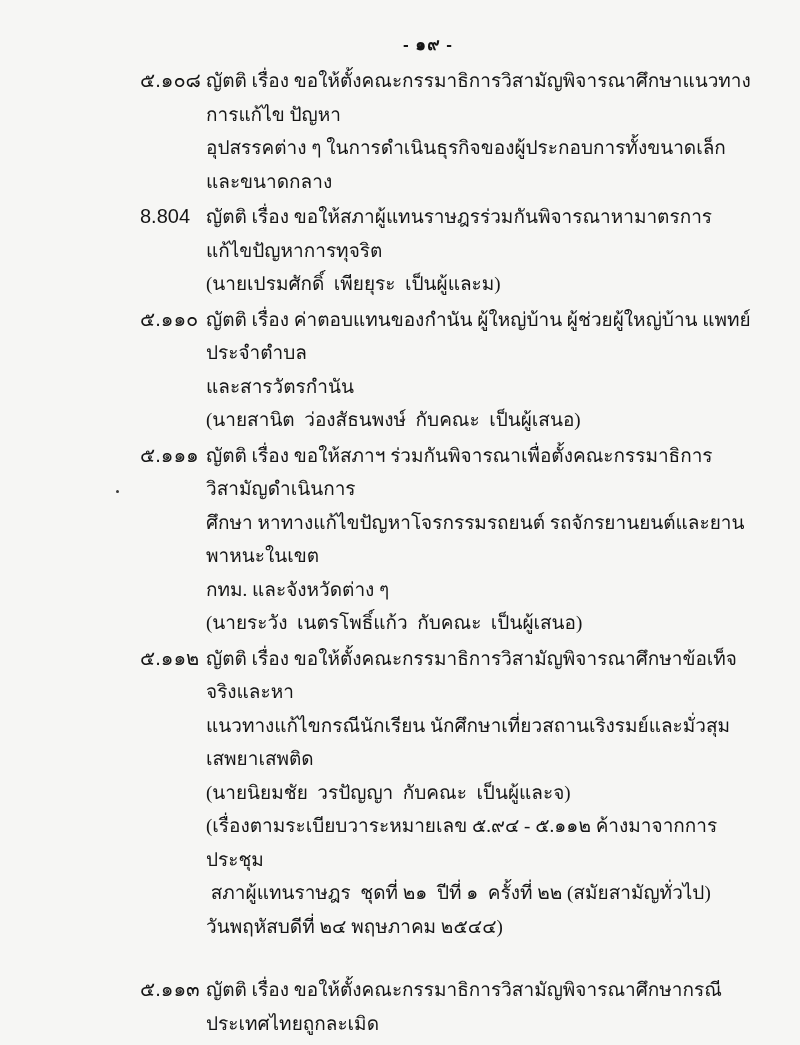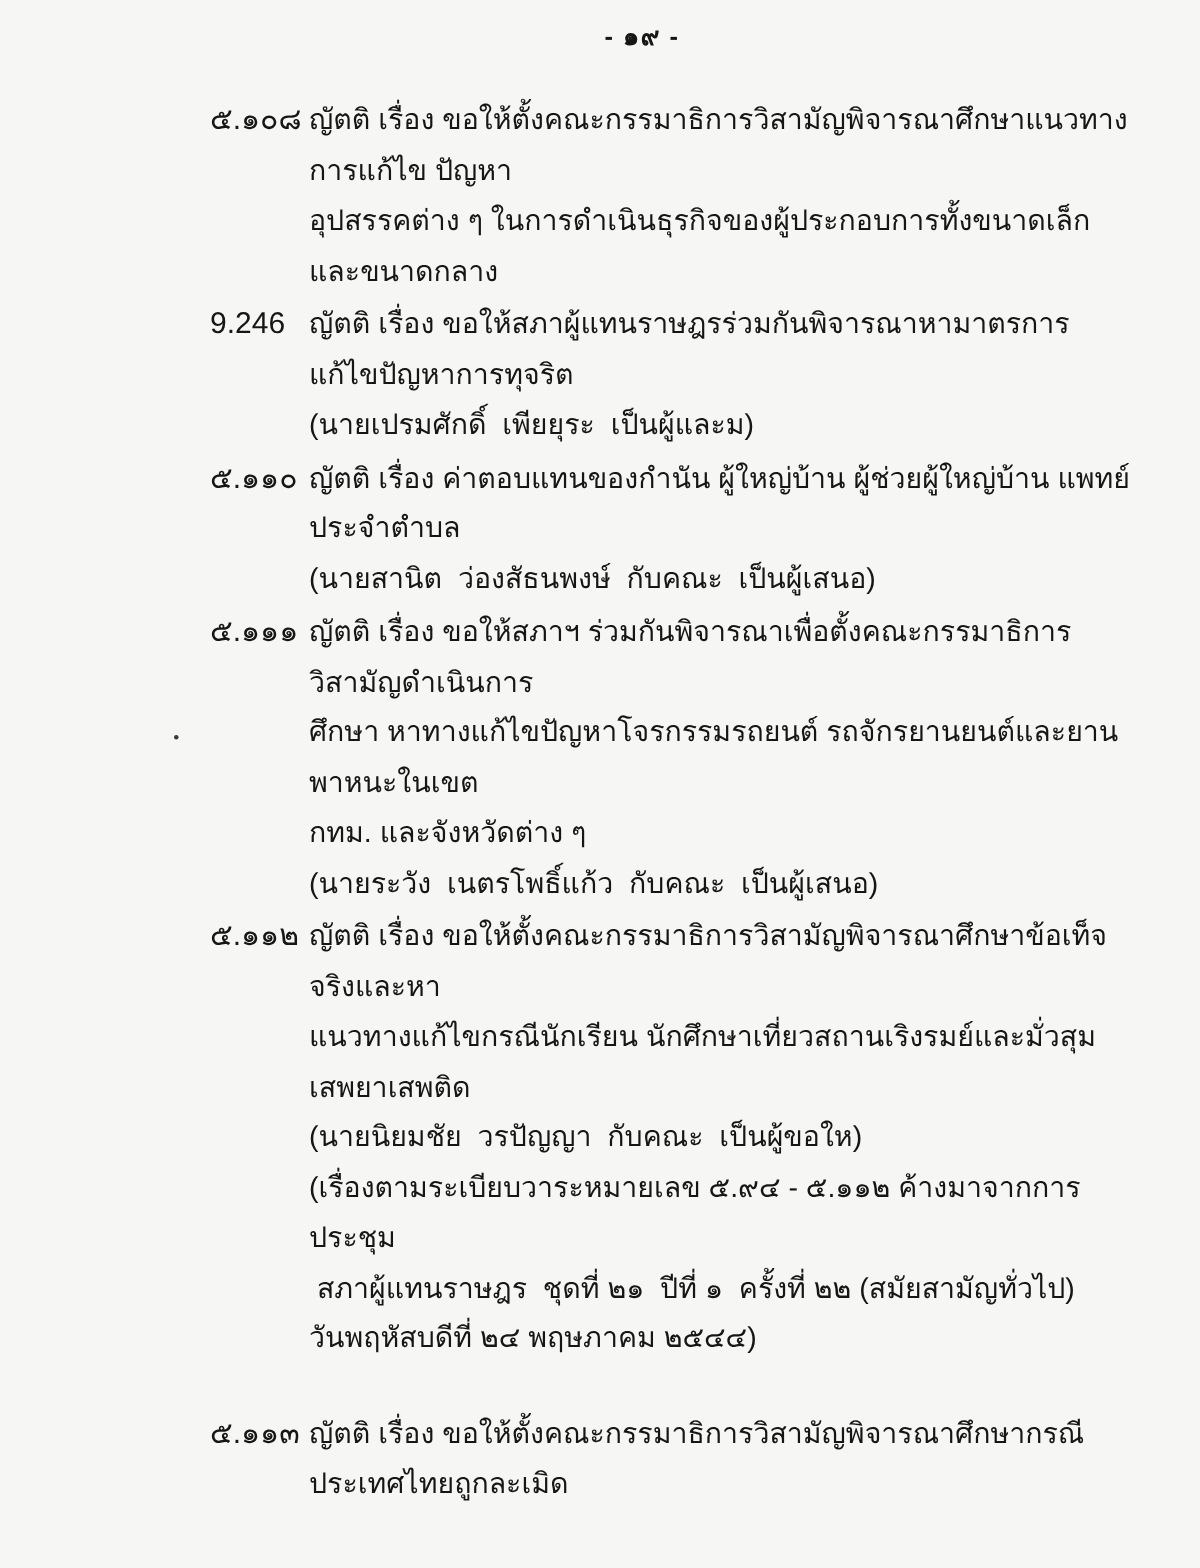--- a/index.html
+++ b/index.html
@@ -10,21 +10,21 @@
     position: relative;
     width: 800px;
     height: 1045px;
     background: #f6f6f4;
     color: #161616;
     font-family: "Liberation Sans", sans-serif;
     overflow: hidden;
   }
   .page-number {
     position: absolute;
-    top: 10px;
+    top: 30px;
     left: 0;
     width: 800px;
     text-align: center;
     text-indent: 56px;
     font-size: 17px;
     font-weight: bold;
     letter-spacing: 1px;
   }
   .content {
     position: absolute;
@@ -46,20 +46,21 @@
   .m-no {
     flex: 0 0 66px;
     width: 66px;
     font-size: 20px;
     line-height: 33.5px;
     margin-left: 20px;
   }
   .m-lines {
     flex: 1 1 auto;
     min-width: 0;
+    font-family: Liberation Serif, serif;
   }
   .m-line {
     font-size: 19px;
     line-height: 33.5px;
     white-space: pre-wrap;
   }
   .scan-speck {
     position: absolute;
     left: 116px;
     top: 490px;
@@ -77,48 +78,49 @@
 <div class="content">
     <div class="motion-section">
       <div class="motion">
         <div class="m-no">๕.๑๐๘</div>
         <div class="m-lines">
           <div class="m-line">ญัตติ เรื่อง ขอให้ตั้งคณะกรรมาธิการวิสามัญพิจารณาศึกษาแนวทางการแก้ไข ปัญหา</div>
           <div class="m-line">อุปสรรคต่าง ๆ ในการดำเนินธุรกิจของผู้ประกอบการทั้งขนาดเล็กและขนาดกลาง</div>
         </div>
       </div>
       <div class="motion">
-        <div class="m-no">9.246</div>
+        <div class="m-no">8.804</div>
         <div class="m-lines">
           <div class="m-line">ญัตติ เรื่อง ขอให้สภาผู้แทนราษฎรร่วมกันพิจารณาหามาตรการแก้ไขปัญหาการทุจริต</div>
           <div class="m-line">(นายเปรมศักดิ์  เพียยุระ  เป็นผู้และม)</div>
         </div>
       </div>
       <div class="motion">
         <div class="m-no">๕.๑๑๐</div>
         <div class="m-lines">
           <div class="m-line">ญัตติ เรื่อง ค่าตอบแทนของกำนัน ผู้ใหญ่บ้าน ผู้ช่วยผู้ใหญ่บ้าน แพทย์ประจำตำบล</div>
+          <div class="m-line">และสารวัตรกำนัน</div>
           <div class="m-line">(นายสานิต  ว่องสัธนพงษ์  กับคณะ  เป็นผู้เสนอ)</div>
         </div>
       </div>
       <div class="motion">
         <div class="m-no">๕.๑๑๑</div>
         <div class="m-lines">
           <div class="m-line">ญัตติ เรื่อง ขอให้สภาฯ ร่วมกันพิจารณาเพื่อตั้งคณะกรรมาธิการวิสามัญดำเนินการ</div>
           <div class="m-line">ศึกษา หาทางแก้ไขปัญหาโจรกรรมรถยนต์ รถจักรยานยนต์และยานพาหนะในเขต</div>
           <div class="m-line">กทม. และจังหวัดต่าง ๆ</div>
           <div class="m-line">(นายระวัง  เนตรโพธิ์แก้ว  กับคณะ  เป็นผู้เสนอ)</div>
         </div>
       </div>
       <div class="motion">
         <div class="m-no">๕.๑๑๒</div>
         <div class="m-lines">
           <div class="m-line">ญัตติ เรื่อง ขอให้ตั้งคณะกรรมาธิการวิสามัญพิจารณาศึกษาข้อเท็จจริงและหา</div>
           <div class="m-line">แนวทางแก้ไขกรณีนักเรียน นักศึกษาเที่ยวสถานเริงรมย์และมั่วสุมเสพยาเสพติด</div>
-          <div class="m-line">(นายนิยมชัย  วรปัญญา  กับคณะ  เป็นผู้ขอให)</div>
+          <div class="m-line">(นายนิยมชัย  วรปัญญา  กับคณะ  เป็นผู้และจ)</div>
           <div class="m-line">(เรื่องตามระเบียบวาระหมายเลข ๕.๙๔ - ๕.๑๑๒ ค้างมาจากการประชุม</div>
           <div class="m-line"> สภาผู้แทนราษฎร  ชุดที่ ๒๑  ปีที่ ๑  ครั้งที่ ๒๒ (สมัยสามัญทั่วไป)</div>
           <div class="m-line">วันพฤหัสบดีที่ ๒๔ พฤษภาคม ๒๕๔๔)</div>
         </div>
       </div>
     </div>
     <div class="motion-section">
       <div class="motion">
         <div class="m-no">๕.๑๑๓</div>
         <div class="m-lines">

